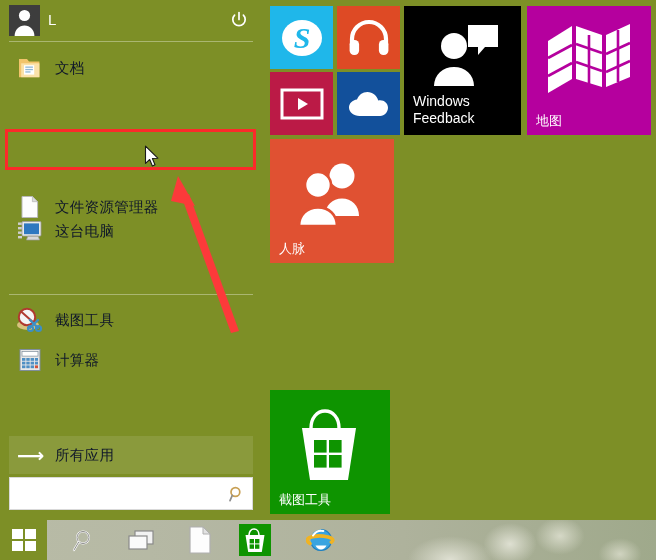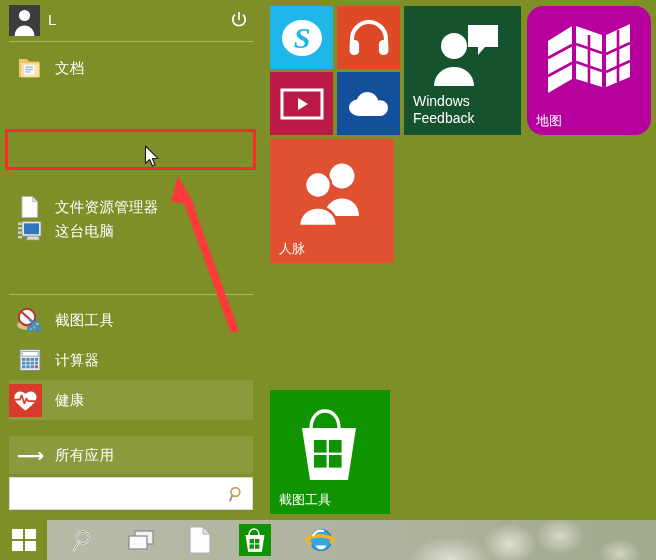--- a/index.html
+++ b/index.html
@@ -42,21 +42,21 @@
   }
   .nav-item{
     position:absolute;left:9px;width:244px;height:40px;
   }
   .nav-item .ico{
     position:absolute;left:5px;top:4px;width:32px;height:32px;
     display:flex;align-items:center;justify-content:center;
   }
   .nav-item .lbl{
     position:absolute;left:46px;top:10px;
-    color:#ffffff;font-size:14.5px;line-height:20px;letter-spacing:.3px;
+    color:#0f172a;font-size:14.5px;line-height:20px;letter-spacing:.3px;
   }
   .nav-item.tinted{background:rgba(255,255,255,.10);}
   .nav-item.sel{background:rgba(255,255,255,.22);}
   #red-box{
     position:absolute;left:5px;top:129px;width:251px;height:41px;
     border:3px solid #fc2a2a;box-sizing:border-box;
     pointer-events:none;
   }
   .allapps .arrow{
     position:absolute;left:8px;top:10px;
@@ -217,30 +217,20 @@
             <rect x="5" y="18.4" width="3.4" height="2.8"></rect>
               <rect x="9.3" y="18.4" width="3.4" height="2.8"></rect>
             <rect x="13.6" y="18.4" width="3.4" height="2.8"></rect>
           </g>
           <rect x="17.9" y="18.4" width="3.1" height="2.8" fill="#d2513a"></rect>
         </svg>
       </span>
       <span class="lbl">计算器</span>
     </div>
 
-    <div class="nav-item tinted" style="top:380px">
-      <span class="ico" style="left:0;top:0;width:33px;height:40px;">
-        <svg width="33" height="33" viewBox="0 0 33 33" aria-hidden="true">
-          <rect width="33" height="33" fill="#d93b2b"></rect>
-          <path d="M16.5 26.5C9 20.6 5.5 17.4 5.5 13.2 5.5 9.8 8 7.4 11.2 7.4c1.9 0 3.9.9 5.3 2.6 1.4-1.7 3.4-2.6 5.3-2.6 3.2 0 5.7 2.4 5.7 5.8 0 4.2-3.5 7.4-11 13.3z" fill="#fff"></path>
-          <path d="M6.6 15.6h4.3l1.7-4.2 2.8 8.1 2.1-5 1.6 2.6h7.2" stroke="#d93b2b" stroke-width="1.7" fill="none" stroke-linejoin="round" stroke-linecap="round"></path>
-        </svg>
-      </span>
-      <span class="lbl">健康</span>
-    </div>
 
     <div class="nav-item tinted allapps" style="top:436px;height:38px">
       <span class="arrow">⟶</span>
       <span class="lbl" style="top:9px">所有应用</span>
     </div>
 
     <div id="search-box">
       <input id="search-input" type="text" value="" placeholder="" style="">
       <span id="search-icon">
         <svg width="18" height="18" viewBox="0 0 18 18" aria-hidden="true">
@@ -286,33 +276,33 @@
 
     <div class="tile small" style="left:72px;top:72px;width:63px;height:63px;background:#12509b;">
       <span class="glyph" style="top:0;height:63px;">
         <svg width="46" height="30" viewBox="0 0 46 30" aria-hidden="true">
           <path d="M13.5 27C7.7 27 3 23.3 3 18.6c0-4.2 3.4-7.6 8-8.1C12.6 6 16.6 3 21.4 3c5.3 0 9.7 3.7 10.8 8.6.6-.2 1.3-.3 2-.3 4.3 0 7.8 3.4 7.8 7.4S38.5 27 34.2 27z" fill="#fff"></path>
         </svg>
       </span>
 
     </div>
 
-    <div class="tile" style="left:139px;top:6px;width:117px;height:129px;background:#14532d;">
+    <div class="tile" style="left:139px;top:6px;width:117px;height:129px;background:#000000;">
       <span class="glyph" style="top:12px;height:76px;">
         <svg width="80" height="72" viewBox="0 0 80 72" aria-hidden="true">
           <circle cx="31" cy="26" r="13" fill="#fff"></circle>
           <path d="M11 66c0-11.5 9-19 20-19s20 7.5 20 19z" fill="#fff"></path>
           <path d="M45 5h30v22H62l-7 8v-8h-10z" fill="#fff"></path>
         </svg>
       </span>
       <span class="cap" style="font-size:14px;line-height:17px;bottom:8px;">Windows
 Feedback</span>
     </div>
 
-    <div class="tile" style="left:262px;top:6px;width:124px;height:129px;background:#b5009e;border-radius:16px;">
+    <div class="tile" style="left:262px;top:6px;width:124px;height:129px;background:#b5009e;">
       <span class="glyph" style="top:14px;height:78px;">
         <svg width="86" height="76" viewBox="0 0 86 76" aria-hidden="true">
           <g fill="#fff">
             <path d="M2 20 L26 5 L26 58 L2 72 Z"></path>
             <path d="M30 5 L56 14 L56 66 L30 58 Z"></path>
             <path d="M60 14 L84 3 L84 56 L60 66 Z"></path>
           </g>
           <g stroke="#b5009e" stroke-width="2.6" fill="none">
             <path d="M2 37 L26 24"></path>
               <path d="M2 55 L26 42"></path>

